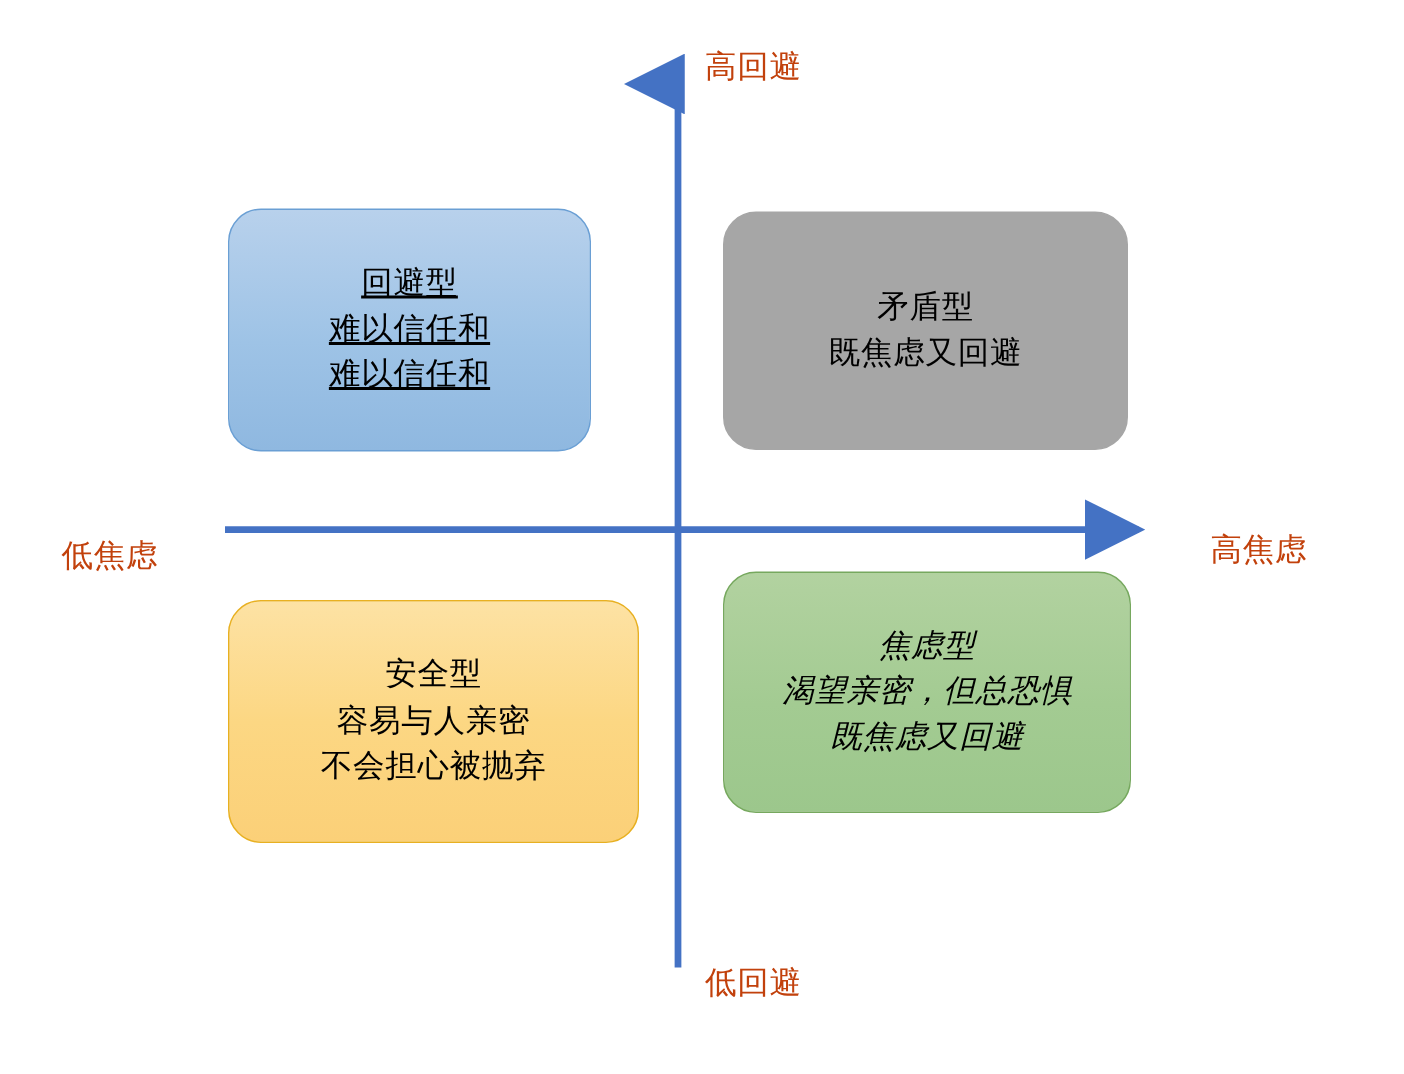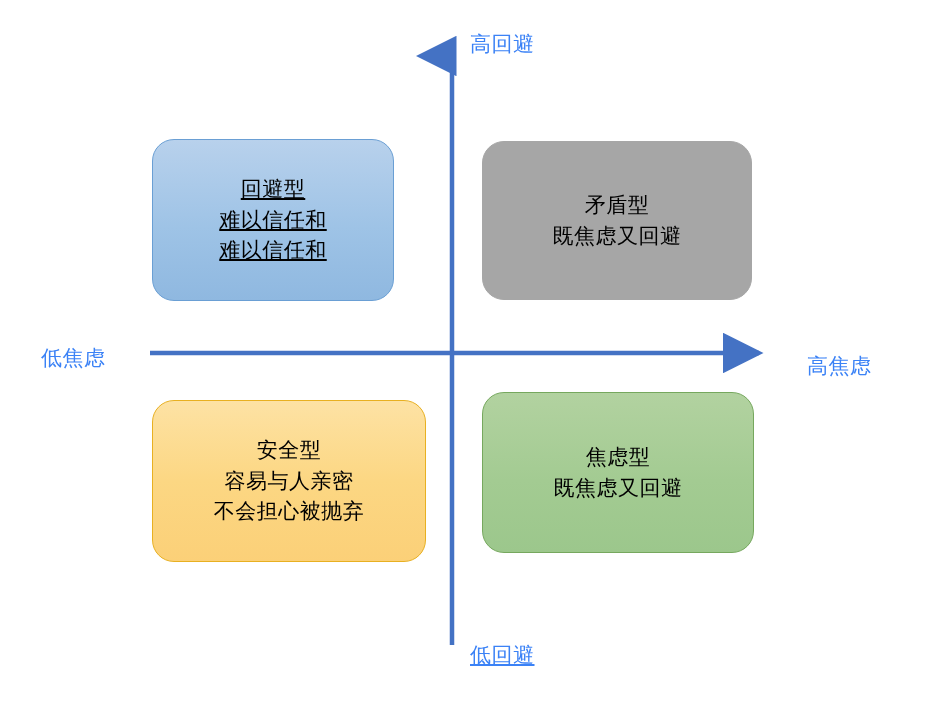--- a/index.html
+++ b/index.html
@@ -72,38 +72,39 @@
   #box-secure {
     left: 152px;
     top: 400px;
     width: 274px;
     height: 162px;
     background: linear-gradient(180deg, #fde2a4 0%, #fcd783 50%, #fbd078 100%);
     border: 1px solid #e8b021;
   }
   #box-anxious {
     left: 482px;
-    top: 392px;
+    top: 381px;
     width: 272px;
     height: 161px;
     background: linear-gradient(180deg, #b2d2a0 0%, #a3cb92 55%, #9cc78c 100%);
     border: 1px solid #76a85e;
+    font-style: italic;
   }
 
   
   .axis-label {
     position: absolute;
     font-size: 21px;
-    color: #3b82f6;
+    color: #c2410c;
     white-space: nowrap;
     letter-spacing: 0.5px;
   }
   #label-high-avoidance { left: 470px; top: 30px; }
-  #label-low-avoidance  { left: 470px; top: 641px; text-decoration: underline; }
-  #label-low-anxiety    { left: 41px;  top: 344px; }
+  #label-low-avoidance  { left: 470px; top: 641px; }
+  #label-low-anxiety    { left: 41px;  top: 356px; }
   #label-high-anxiety   { left: 807px; top: 352px; }
 </style>
 </head>
 <body>
 
 <div id="diagram">
 
   <svg id="axes-layer" viewBox="0 0 936 716" width="936" height="716" aria-hidden="true">
     <defs>
       <marker id="arrow-up" markerWidth="9" markerHeight="9" refX="4.5" refY="8" orient="auto" markerUnits="strokeWidth">
@@ -139,16 +140,17 @@
     <span class="quad-line">不会担心被抛弃</span>
   </div>
 
   <div class="quad-box" id="box-fearful">
     <span class="quad-line">矛盾型</span>
     <span class="quad-line">既焦虑又回避</span>
   </div>
 
   <div class="quad-box" id="box-anxious">
     <span class="quad-line">焦虑型</span>
+    <span class="quad-line">渴望亲密，但总恐惧</span>
     <span class="quad-line">既焦虑又回避</span>
   </div>
 
 </div>
 
 </body></html>

